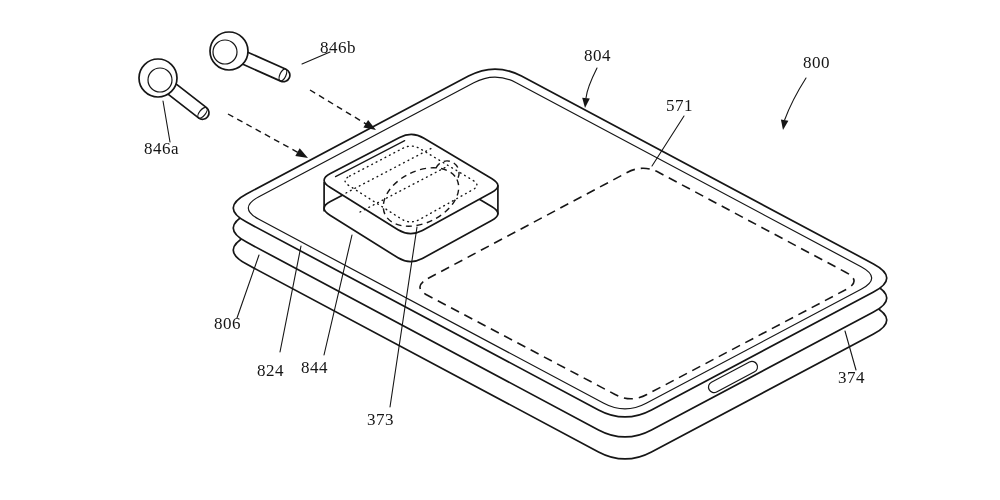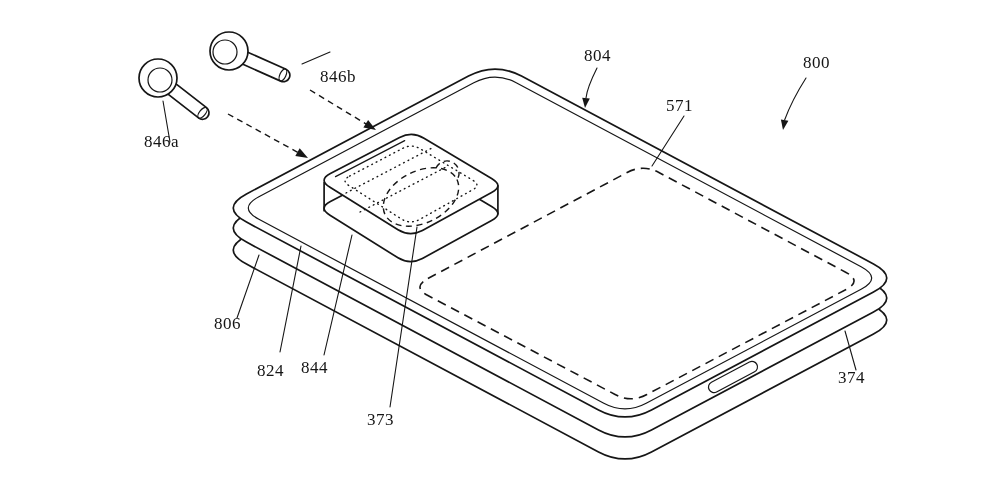--- a/index.html
+++ b/index.html
@@ -124,22 +124,22 @@
       <polygon class="ahead" points="783,130 780.9,119.5 788.4,120.7"></polygon>
       <line class="lead" x1="684" y1="116" x2="652" y2="166"></line>
       <line class="lead" x1="237" y1="318" x2="259" y2="255"></line>
       <line class="lead" x1="280" y1="352" x2="301" y2="246"></line>
       <line class="lead" x1="324" y1="355" x2="352" y2="235"></line>
       <line class="lead" x1="390" y1="407" x2="417" y2="227"></line>
       <line class="lead" x1="856" y1="370" x2="845" y2="331"></line>
     </g>
   </svg>
 
-  <span class="ref-label" style="left:320px; top:38px;margin-top:29px;">846b</span>
-  <span class="ref-label" style="left:144px; top:132px;text-align:right;">846a</span>
+  <span class="ref-label" style="left:320px; top:38px;">846b</span>
+  <span class="ref-label" style="left:144px; top:139px;text-align:right;">846a</span>
   <span class="ref-label" style="left:584px; top:46px;">804</span>
   <span class="ref-label" style="left:786px; top:53px;margin-left:17px;">800</span>
   <span class="ref-label" style="left:666px; top:96px;">571</span>
   <span class="ref-label" style="left:214px; top:314px;text-align:center;">806</span>
   <span class="ref-label" style="left:257px; top:361px;">824</span>
   <span class="ref-label" style="left:301px; top:358px;">844</span>
   <span class="ref-label" style="left:367px; top:410px;">373</span>
   <span class="ref-label" style="left:838px; top:368px;">374</span>
 
 </div>

